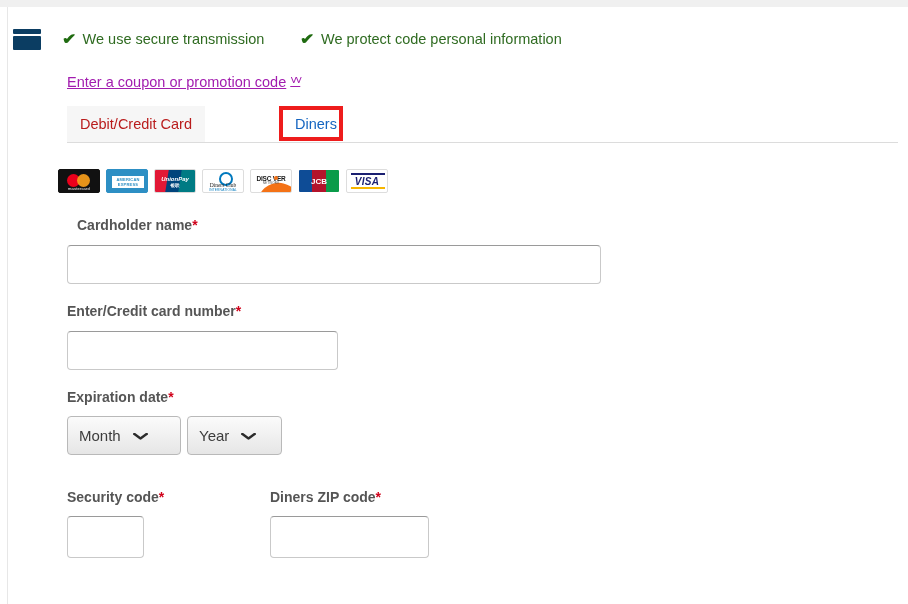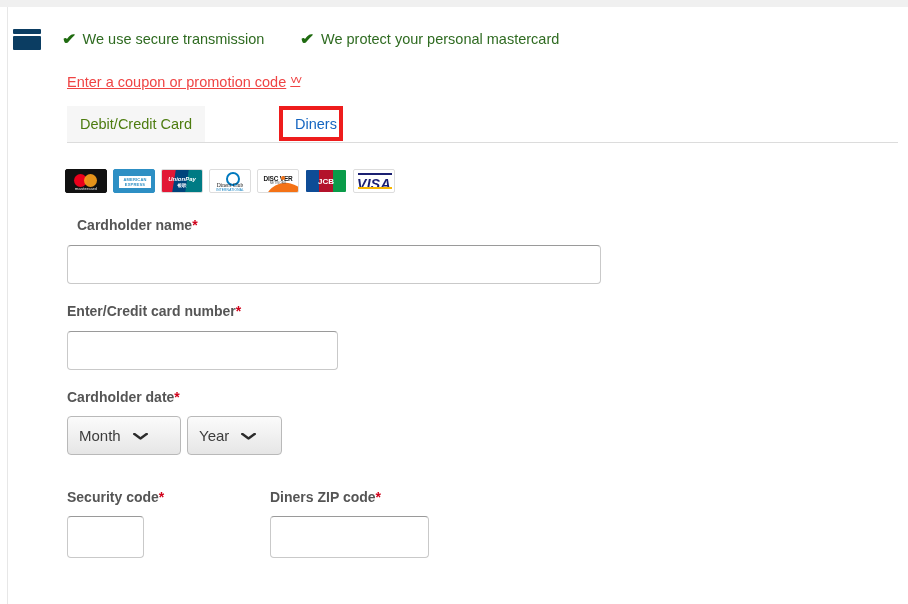--- a/index.html
+++ b/index.html
@@ -79,21 +79,21 @@
     line-height: 1;
     transform: scaleX(1.15);
   }
   .assurance .txt { color: #2f6b21; }
 
   
   .coupon {
     position: absolute;
     left: 67px; top: 74px;
     font-size: 14.5px;
-    color: #ef4444;
+    color: #a21caf;
     text-decoration: underline;
     cursor: pointer;
     white-space: nowrap;
     display: inline-flex;
     align-items: center;
   }
   .coupon .chev {
     margin-left: 4px;
     font-size: 12px;
     text-decoration: none;
@@ -124,39 +124,39 @@
     font-size: 14.5px;
     color: #1565c0;
     cursor: pointer;
     white-space: nowrap;
     box-sizing: border-box;
   }
   .tab.active {
     left: 0;
     padding: 0 13px;
     background: #f6f6f6;
-    color: #4d7c0f;
+    color: #b91c1c;
     border-bottom: 1px solid #f6f6f6;
   }
   .tab.t-paypal { left: 149px; padding: 0 11px; }
   .tab.t-bitcoin { left: 218px; padding: 0 10px; }
 
   .tab-highlight {
     position: absolute;
     left: 279px; top: 106px;
     width: 64px; height: 35px;
     border: 4px solid #ee1c1c;
     box-sizing: border-box;
     pointer-events: none;
   }
 
   
   .brands {
     position: absolute;
-    left: 65px; top: 169px;
+    left: 58px; top: 169px;
     height: 24px;
     display: flex;
     align-items: center;
   }
   .brand {
     width: 42px; height: 24px;
     margin-right: 6px;
     border: 1px solid #e2e2e2;
     border-radius: 2px;
     background: #ffffff;
@@ -273,21 +273,21 @@
 
   
   .b-vs { border-color: #dddddd; }
   .b-vs .vs-top {
     position: absolute; left: 4px; top: 3px;
     width: 34px; height: 2px; background: #1a1f71;
   }
   .b-vs .vs-t {
     position: absolute; left: 0; right: 0; top: 6px;
     text-align: center; color: #1a1f71;
-    font-size: 14px; font-weight: bold; font-style: italic;
+    font-size: 10px; font-weight: bold; font-style: italic;
     letter-spacing: .3px;
   }
   .b-vs .vs-bot {
     position: absolute; left: 4px; bottom: 3px;
     width: 34px; height: 2.5px; background: #f7b600;
   }
 
   
   .field-label {
     position: absolute;
@@ -364,21 +364,21 @@
   <div class="cg-body"></div>
 </div>
 
 <div class="assurance">
   <div class="item">
     <span class="tick">✔</span>
     <span class="txt">We use secure transmission</span>
   </div>
   <div class="item">
     <span class="tick">✔</span>
-    <span class="txt">We protect your personal mastercard</span>
+    <span class="txt">We protect code personal information</span>
   </div>
 </div>
 
 <a class="coupon" href="#">
     <span>Enter a coupon or promotion code</span>
     <span class="chev">˅˅</span>
   </a>
 
 <div class="tabs">
   <div class="tab active">Debit/Credit Card</div>
@@ -434,21 +434,21 @@
     <div class="vs-bot"></div>
   </div>
 </div>
 
 <div class="field-label lbl-cardholder"><span>Cardholder name</span><span class="req">*</span></div>
 <input class="text-input in-cardholder" type="text" value="" style="">
 
 <div class="field-label lbl-cardnumber"><span>Enter/Credit card number</span><span class="req">*</span></div>
 <input class="text-input in-cardnumber" type="text" value="" style="">
 
-<div class="field-label lbl-exp"><span>Cardholder date</span><span class="req">*</span></div>
+<div class="field-label lbl-exp"><span>Expiration date</span><span class="req">*</span></div>
 <div class="sel sel-month">
   <span>Month</span>
   <span class="caret">
     <svg width="11" height="7" viewBox="0 0 11 7" aria-hidden="true">
         <path d="M1 1 L5.5 5.5 L10 1" stroke="#2b2b2b" stroke-width="2.2" fill="none" stroke-linecap="round" stroke-linejoin="round"></path>
       </svg>
   </span>
 </div>
 <div class="sel sel-year">
   <span>Year</span>

